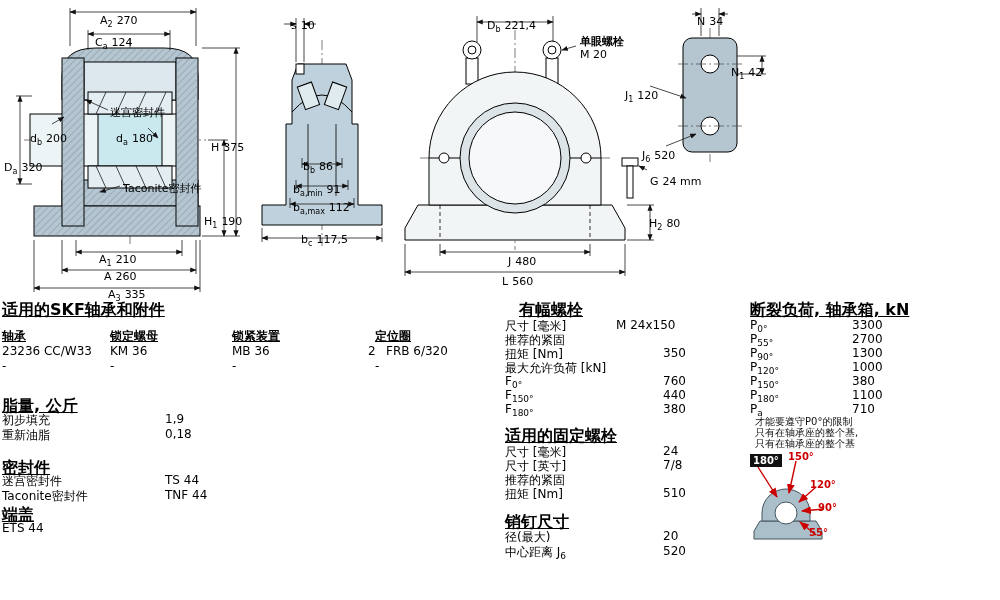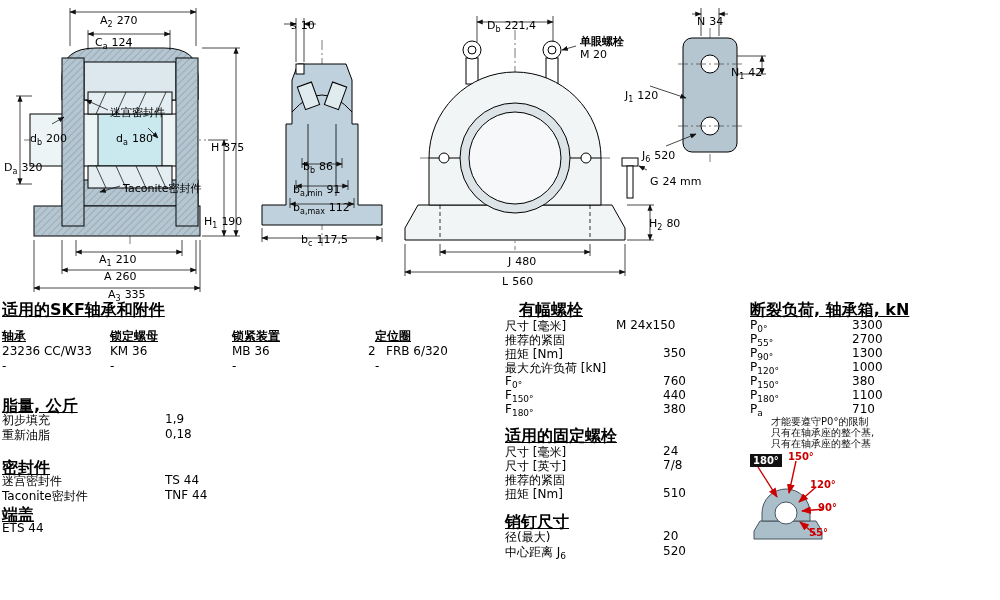--- a/index.html
+++ b/index.html
@@ -10,21 +10,21 @@
   .cl{stroke:#444;stroke-width:0.7;fill:none;stroke-dasharray:10 3 2 3;}
   .dim{position:absolute;font-size:11px;line-height:12px;white-space:nowrap;margin-top:12px;}
   .dim sub{font-size:8px;}
   .dim .v{margin-left:4px;}
   .anno{position:absolute;font-size:11px;white-space:nowrap;}
   .anno.bold{font-weight:bold;}
   .t-title{position:absolute;font-size:16px;font-weight:bold;text-decoration:underline;white-space:nowrap;}
   .t-head{position:absolute;font-size:12px;font-weight:bold;text-decoration:underline;white-space:nowrap;}
   .t-cell{position:absolute;font-size:12px;white-space:nowrap;}
   .t-cell sub{font-size:9px;}
-  .note-line{position:absolute;font-size:10px;line-height:11px;color:#111;white-space:nowrap;margin-left:16px;}
+  .note-line{position:absolute;font-size:10px;line-height:11px;color:#111;white-space:nowrap;}
   .angle-label{position:absolute;font-size:10px;font-weight:bold;color:#cc0000;white-space:nowrap;}
   .angle-chip{position:absolute;font-size:10px;font-weight:bold;color:#fff;background:#111;
               padding:0 3px;line-height:13px;white-space:nowrap;}
 </style>
 </head>
 <body>
 
 <div id="page">
 
   <svg width="1000" height="296" viewBox="0 0 1000 296">

